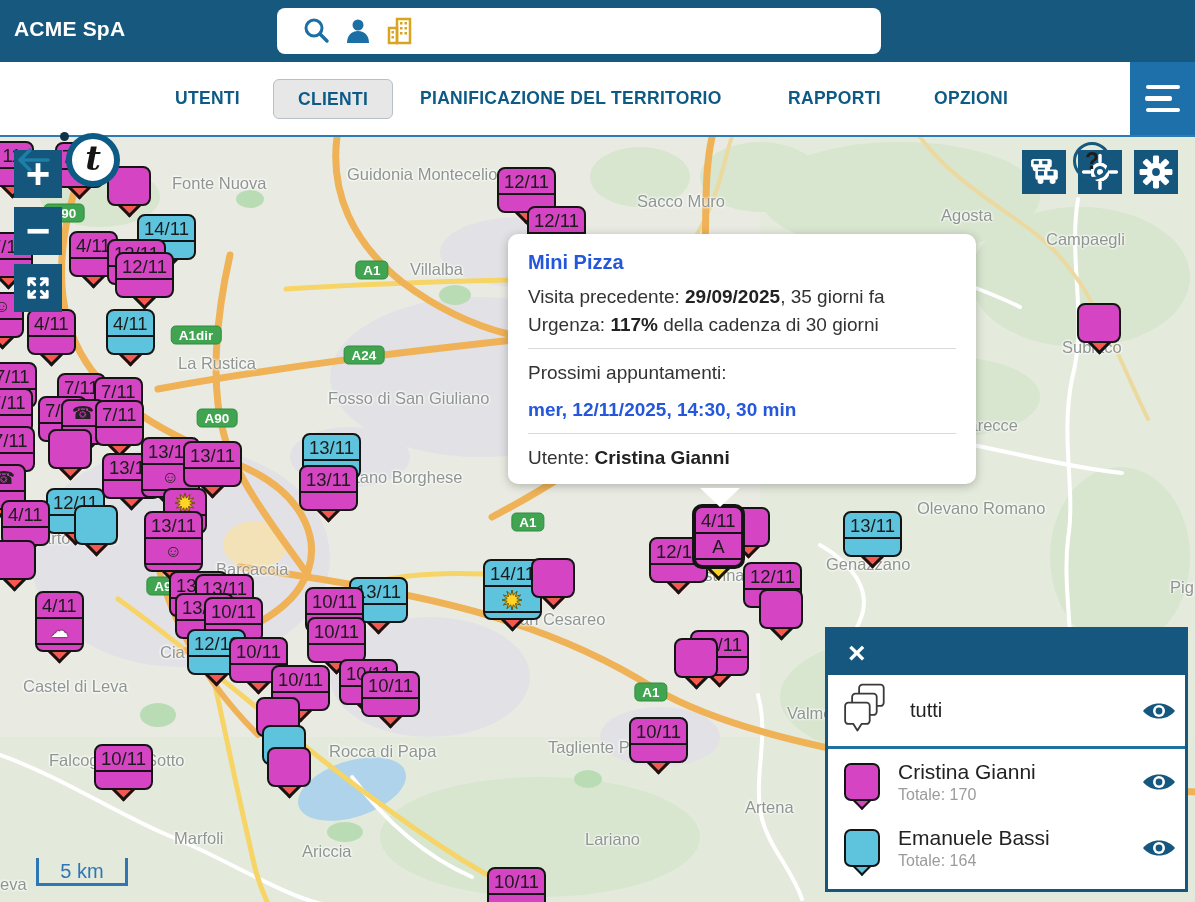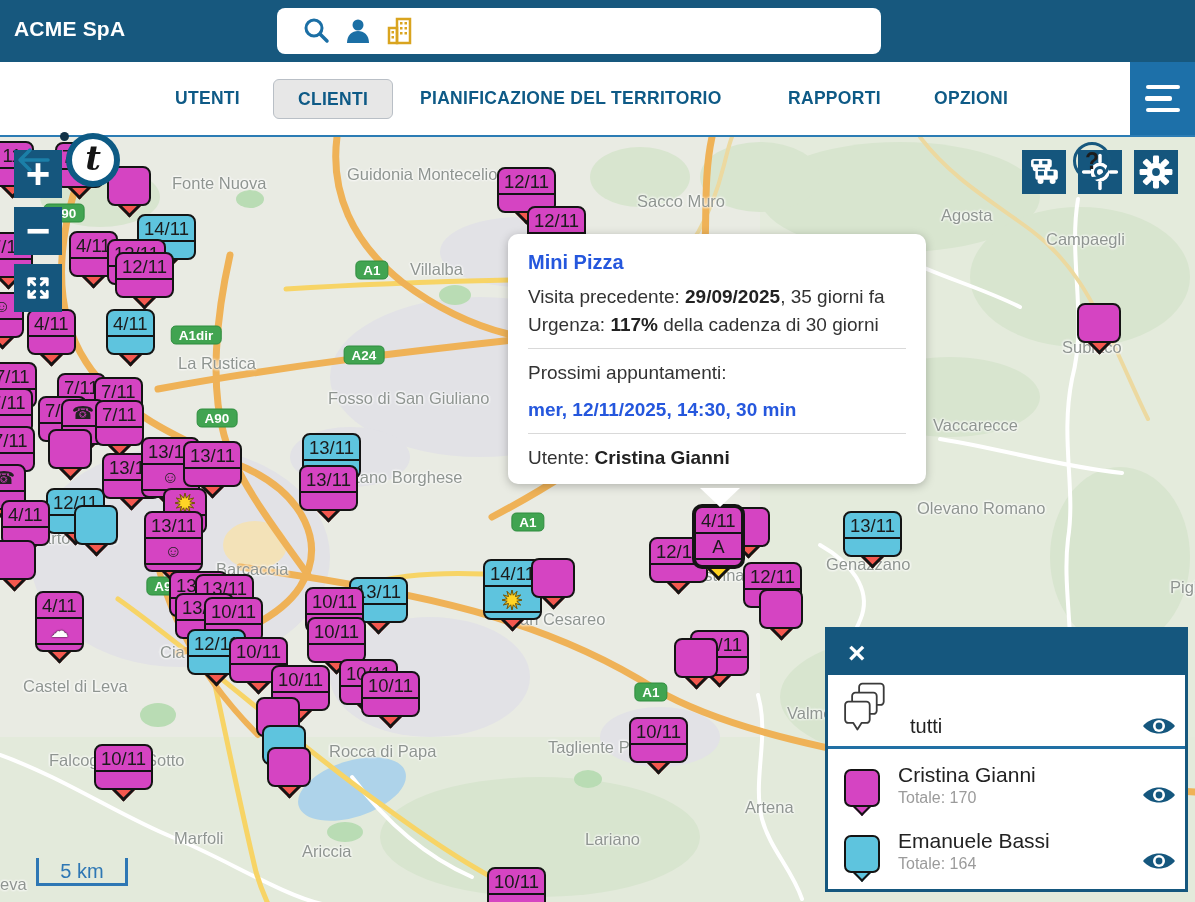--- a/index.html
+++ b/index.html
@@ -62,36 +62,36 @@
   #btn-traffic{left:1022px;top:13px;width:44px;height:44px;}
   #btn-locate{left:1078px;top:13px;width:44px;height:44px;}
   #btn-settings{left:1134px;top:13px;width:44px;height:44px;}
 
   
   #scalebar{position:absolute;left:36px;top:721px;width:92px;height:28px;z-index:6;
     border-left:3px solid #2e77b4;border-right:3px solid #2e77b4;border-bottom:3px solid #2e77b4;
     color:#2e77b4;font-size:20px;text-align:center;line-height:26px;}
 
   
-  #popup{position:absolute;left:508px;top:97px;width:418px;z-index:7;background:#fff;border-radius:10px;
+  #popup{position:absolute;left:508px;top:97px;width:468px;z-index:7;background:#fff;border-radius:10px;
     box-shadow:0 2px 10px rgba(0,0,0,.25);padding:14px 20px 12px 20px;color:#333;font-size:19px;line-height:1.45;}
   #popup .title{color:#2557dd;font-weight:bold;font-size:20px;margin-bottom:6px;}
   #popup hr{border:none;border-top:1.5px solid #d9d9d9;margin:10px 0;}
   #popup .appt{color:#2557dd;font-weight:bold;margin-top:9px;}
   #popup b{color:#222;}
   #popup-ptr{position:absolute;left:700px;top:96px;margin-top:255px;z-index:7;width:0;height:0;
     border-left:20px solid transparent;border-right:20px solid transparent;border-top:19px solid #fff;}
 
   
   #legend{position:absolute;left:825px;top:490px;width:363px;height:265px;z-index:8;background:#fff;
     border:3px solid #15577e;}
   #legend-header{height:45px;background:#15577e;display:flex;align-items:center;padding:0 16px 0 20px;}
   #legend-title{color:#fff;font-weight:bold;font-size:19px;letter-spacing:.4px;flex:1;}
   #legend-close{color:#fff;font-size:30px;font-weight:bold;line-height:28px;cursor:pointer;}
-  .legend-row{display:flex;align-items:flex-end;padding:8px 8px 8px 16px;}
+  .legend-row{display:flex;align-items:center;padding:8px 8px 8px 16px;}
   #row-all{height:74px;border-bottom:3px solid #2170a4;}
   .legend-eye{margin-left:auto;cursor:pointer;display:flex;}
   .legend-name{font-size:21px;color:#222;}
   .legend-total{font-size:16px;color:#9b9b9b;margin-top:2px;}
   .user-row{height:66px;}
   .mini-pin{position:relative;width:36px;margin-right:18px;flex:0 0 auto;}
   .mini-pin .mp-box{position:relative;z-index:1;height:38px;border:2.5px solid #141414;border-radius:7px;}
   .mini-pin .mp-tip{position:absolute;left:50%;bottom:-6px;width:14px;height:14px;margin-left:-7px;
     border-right:2.5px solid #141414;border-bottom:2.5px solid #141414;transform:rotate(45deg);}
   #all-label{font-size:20px;color:#222;}

